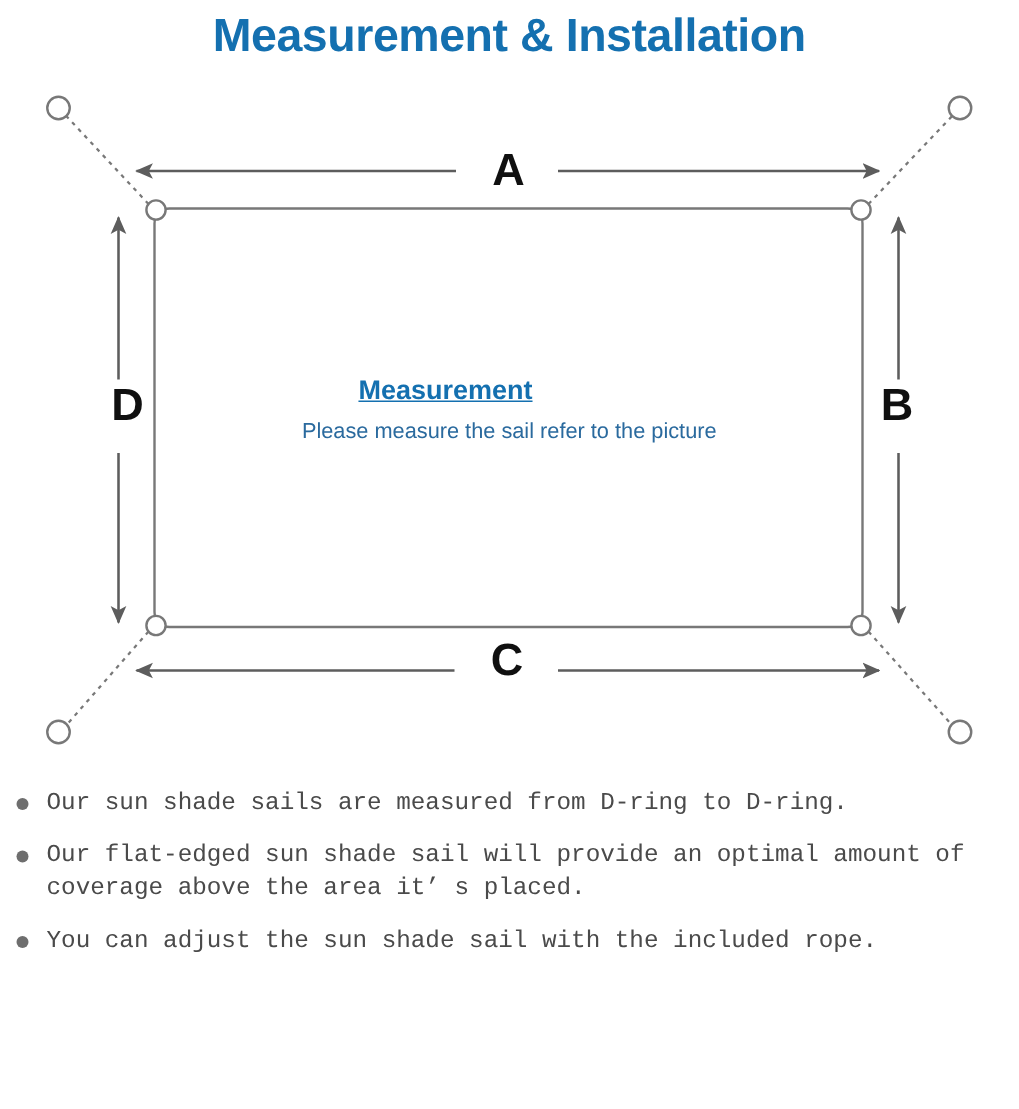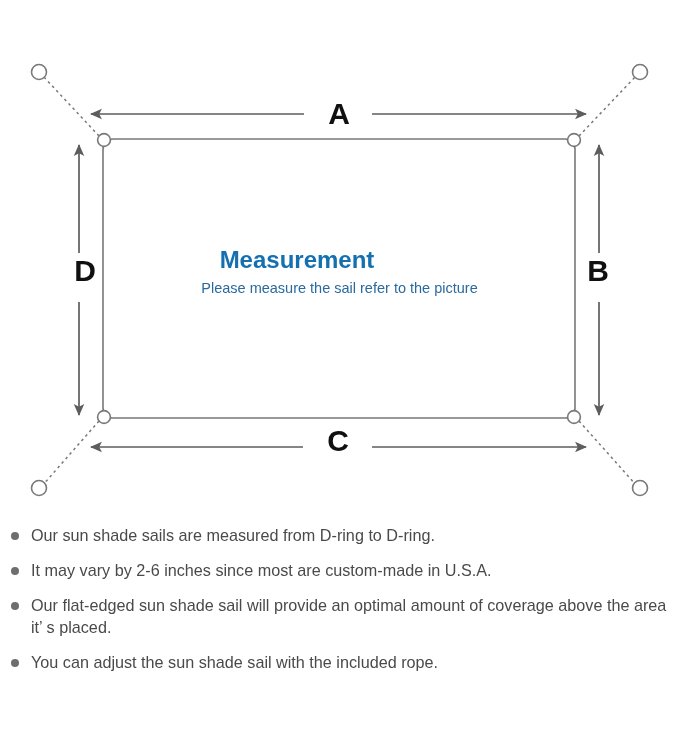--- a/index.html
+++ b/index.html
@@ -50,25 +50,26 @@
   .diagram svg {
     display: block;
   }
 
   .center-title {
     position: absolute;
     left: 0;
     top: 190px;
     width: 594px;
     text-align: center;
-    font-size: 24px;
+    font-size: 18px;
     font-weight: bold;
     color: #1470B0;
     line-height: 30px;
     white-space: nowrap;
+    text-decoration: underline;
   }
   .center-sub {
     position: absolute;
     left: 0;
     top: 223px;
     width: 679px;
     text-align: center;
     font-size: 14.5px;
     font-weight: normal;
     color: #2a6a9e;
@@ -112,27 +113,29 @@
     left: 11px;
     top: 8px;
     width: 8px;
     height: 8px;
     border-radius: 50%;
     background: #6e6e6e;
   }
   .note-item .note-text {
     display: block;
     padding-right: 6px;
+    font-family: Liberation Mono, monospace;
   }
 </style>
 </head>
 <body>
 
 <div id="page-root">
 
+  <div class="page-title">Measurement &amp; Installation</div>
 
   <div class="diagram">
 
     <svg width="679" height="460" viewBox="0 0 679 460">
       <defs>
         <marker id="arrHead" viewBox="0 0 10 10" refX="9.2" refY="5" markerWidth="7" markerHeight="7" orient="auto-start-reverse">
           <path d="M 0 0.6 L 10 5 L 0 9.4 L 2.3 5 Z" fill="#5d5d5d"></path>
         </marker>
       </defs>
 
@@ -176,24 +179,20 @@
 
   </div>
 
   <div class="notes">
     <div class="note-item">
       <span class="bullet"></span>
       <span class="note-text">Our sun shade sails are measured from D-ring to D-ring.</span>
     </div>
     <div class="note-item">
       <span class="bullet"></span>
-      <span class="note-text">It may vary by 2-6 inches since most are custom-made in U.S.A.</span>
-    </div>
-    <div class="note-item">
-      <span class="bullet"></span>
       <span class="note-text">Our flat-edged sun shade sail will provide an optimal amount of coverage above the area it’ s placed.</span>
     </div>
     <div class="note-item">
       <span class="bullet"></span>
       <span class="note-text">You can adjust the sun shade sail with the included rope.</span>
     </div>
   </div>
 
 </div>
 

